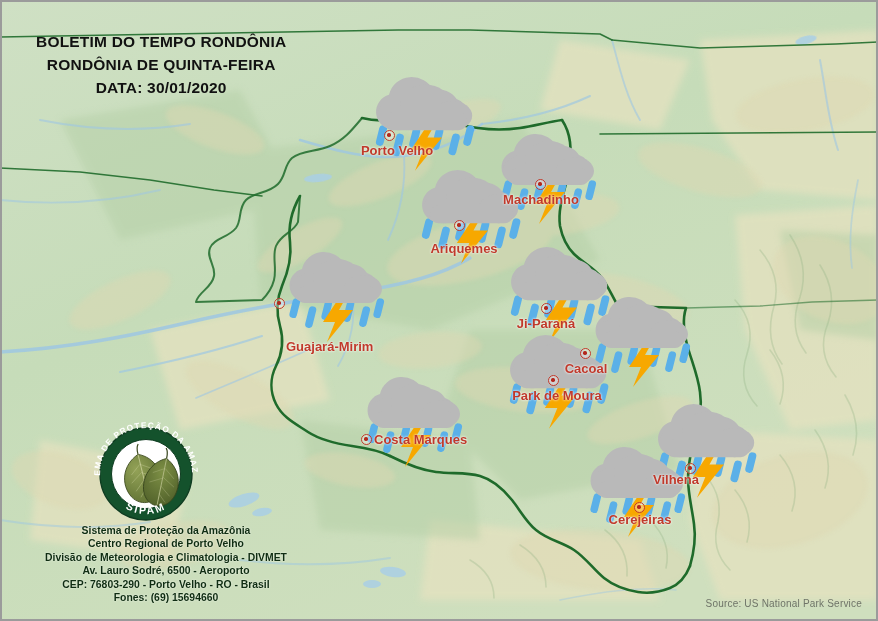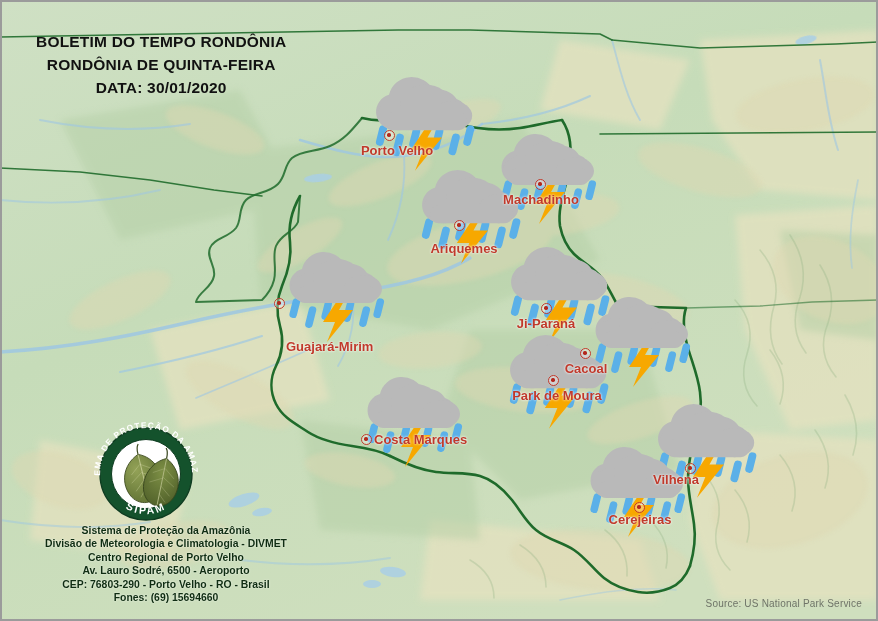--- a/index.html
+++ b/index.html
@@ -688,22 +688,22 @@
         <textPath href="#ringTop" startOffset="50%" text-anchor="middle">SISTEMA DE PROTEÇÃO DA AMAZÔNIA</textPath>
       </text>
       <text font-family="Liberation Sans, sans-serif" font-size="10.5" font-weight="bold" fill="#ffffff" letter-spacing="2.2">
         <textPath href="#ringBot" startOffset="50%" text-anchor="middle">SIPAM</textPath>
       </text>
     </svg>
   </div>
 
   <div id="footer-block">
       <div>Sistema de Proteção da Amazônia</div>
+      <div>Centro Regional de Porto Velho</div>
       <div>Divisão de Meteorologia e Climatologia - DIVMET</div>
-      <div>Centro Regional de Porto Velho</div>
       <div>Av. Lauro Sodré, 6500 - Aeroporto</div>
       <div>CEP: 76803-290 - Porto Velho - RO - Brasil</div>
       <div>Fones: (69) 15694660</div>
     </div>
 
   <div id="source-credit">Source: US National Park Service</div>
 
 </div>
 
 </body></html>

